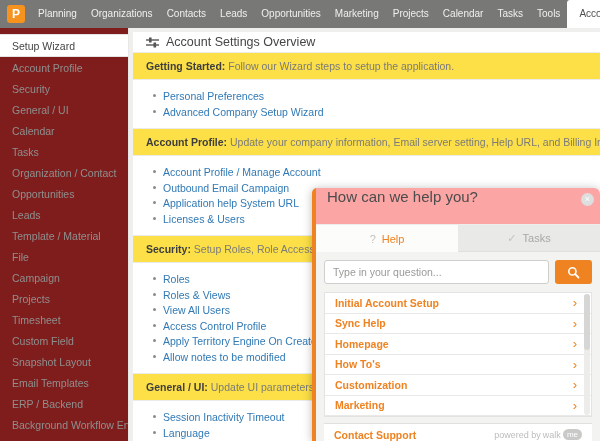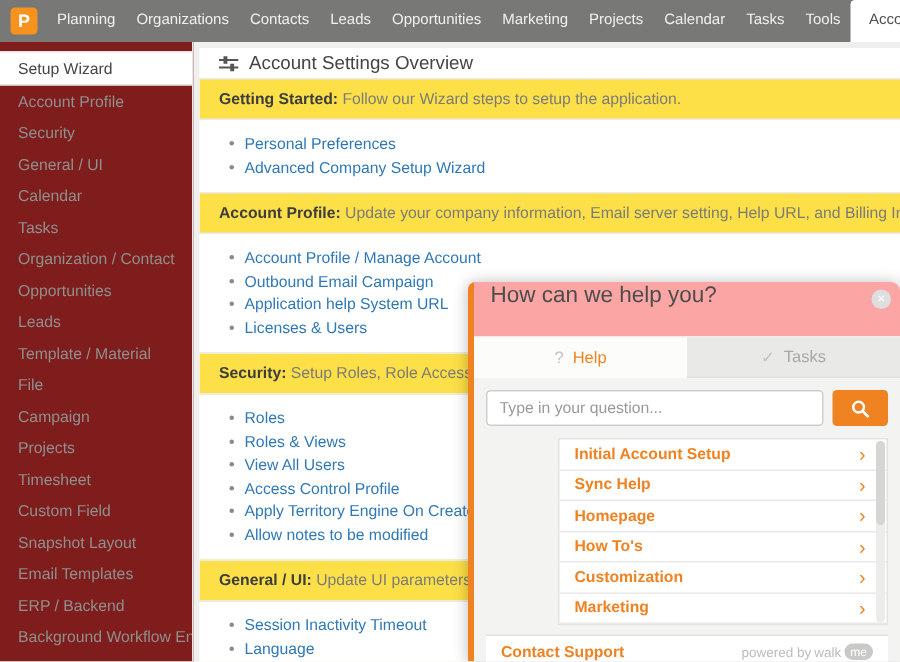--- a/index.html
+++ b/index.html
@@ -103,21 +103,20 @@
   }
   .search-input::placeholder { color: #9a9a98; }
   .search-btn {
     width: 37px; height: 24px; margin-left: 6px; border: none; cursor: pointer;
     background: var(--accent2, #ef8322); border-radius: 3px;
     display: flex; align-items: center; justify-content: center;
   }
   .topics {
     margin-top: 8px; background: #fff; border: 1px solid #e3e3e1;
     position: relative;
-    margin-left: 48px;
   }
   .topic-row {
     height: 20.5px; display: flex; align-items: center; justify-content: space-between;
     padding: 0 14px 0 10px; border-bottom: 1px solid #e9e9e7; cursor: pointer;
   }
   .topic-row:last-child { border-bottom: none; }
   .topic-label { font-size: 10.5px; font-weight: bold; color: var(--accent2, #ef8322); }
   .topic-chev { font-size: 13px; color: var(--accent2, #ef8322); line-height: 1; }
   .topics-scrollbar {
     position: absolute; top: 1px; right: 1px; bottom: 1px; width: 6px;

